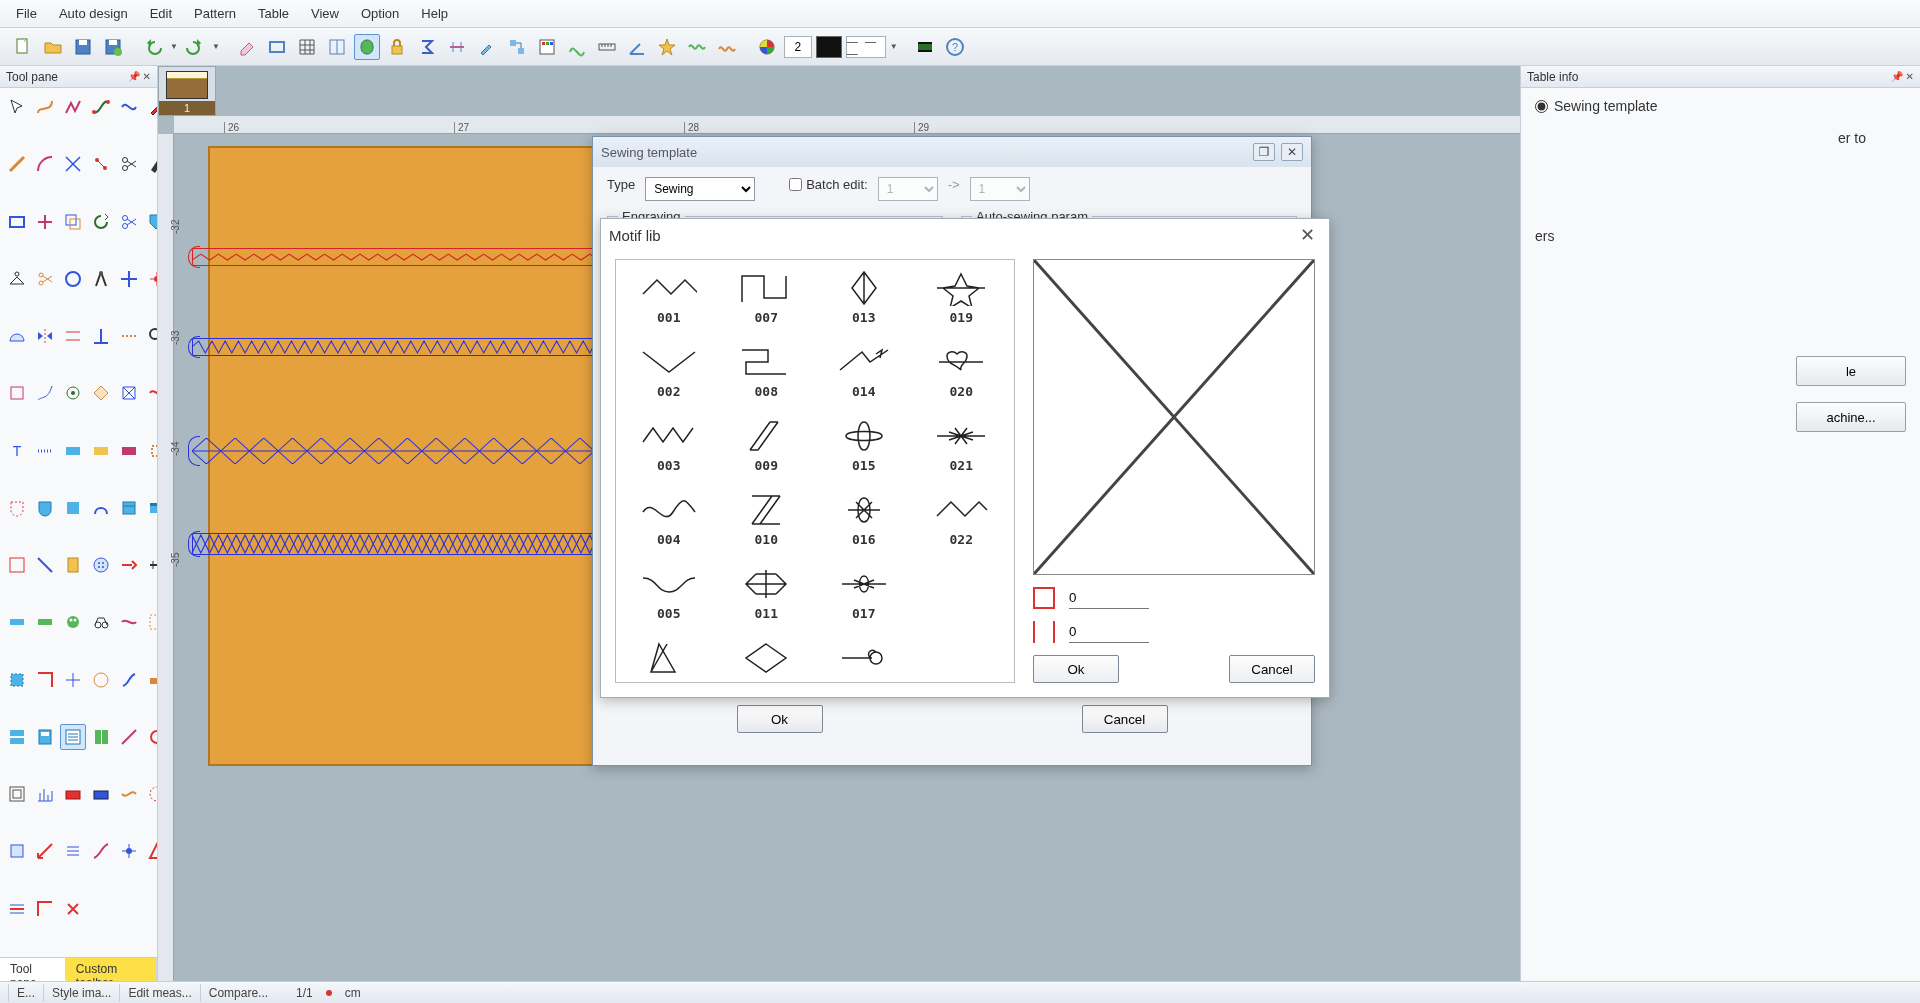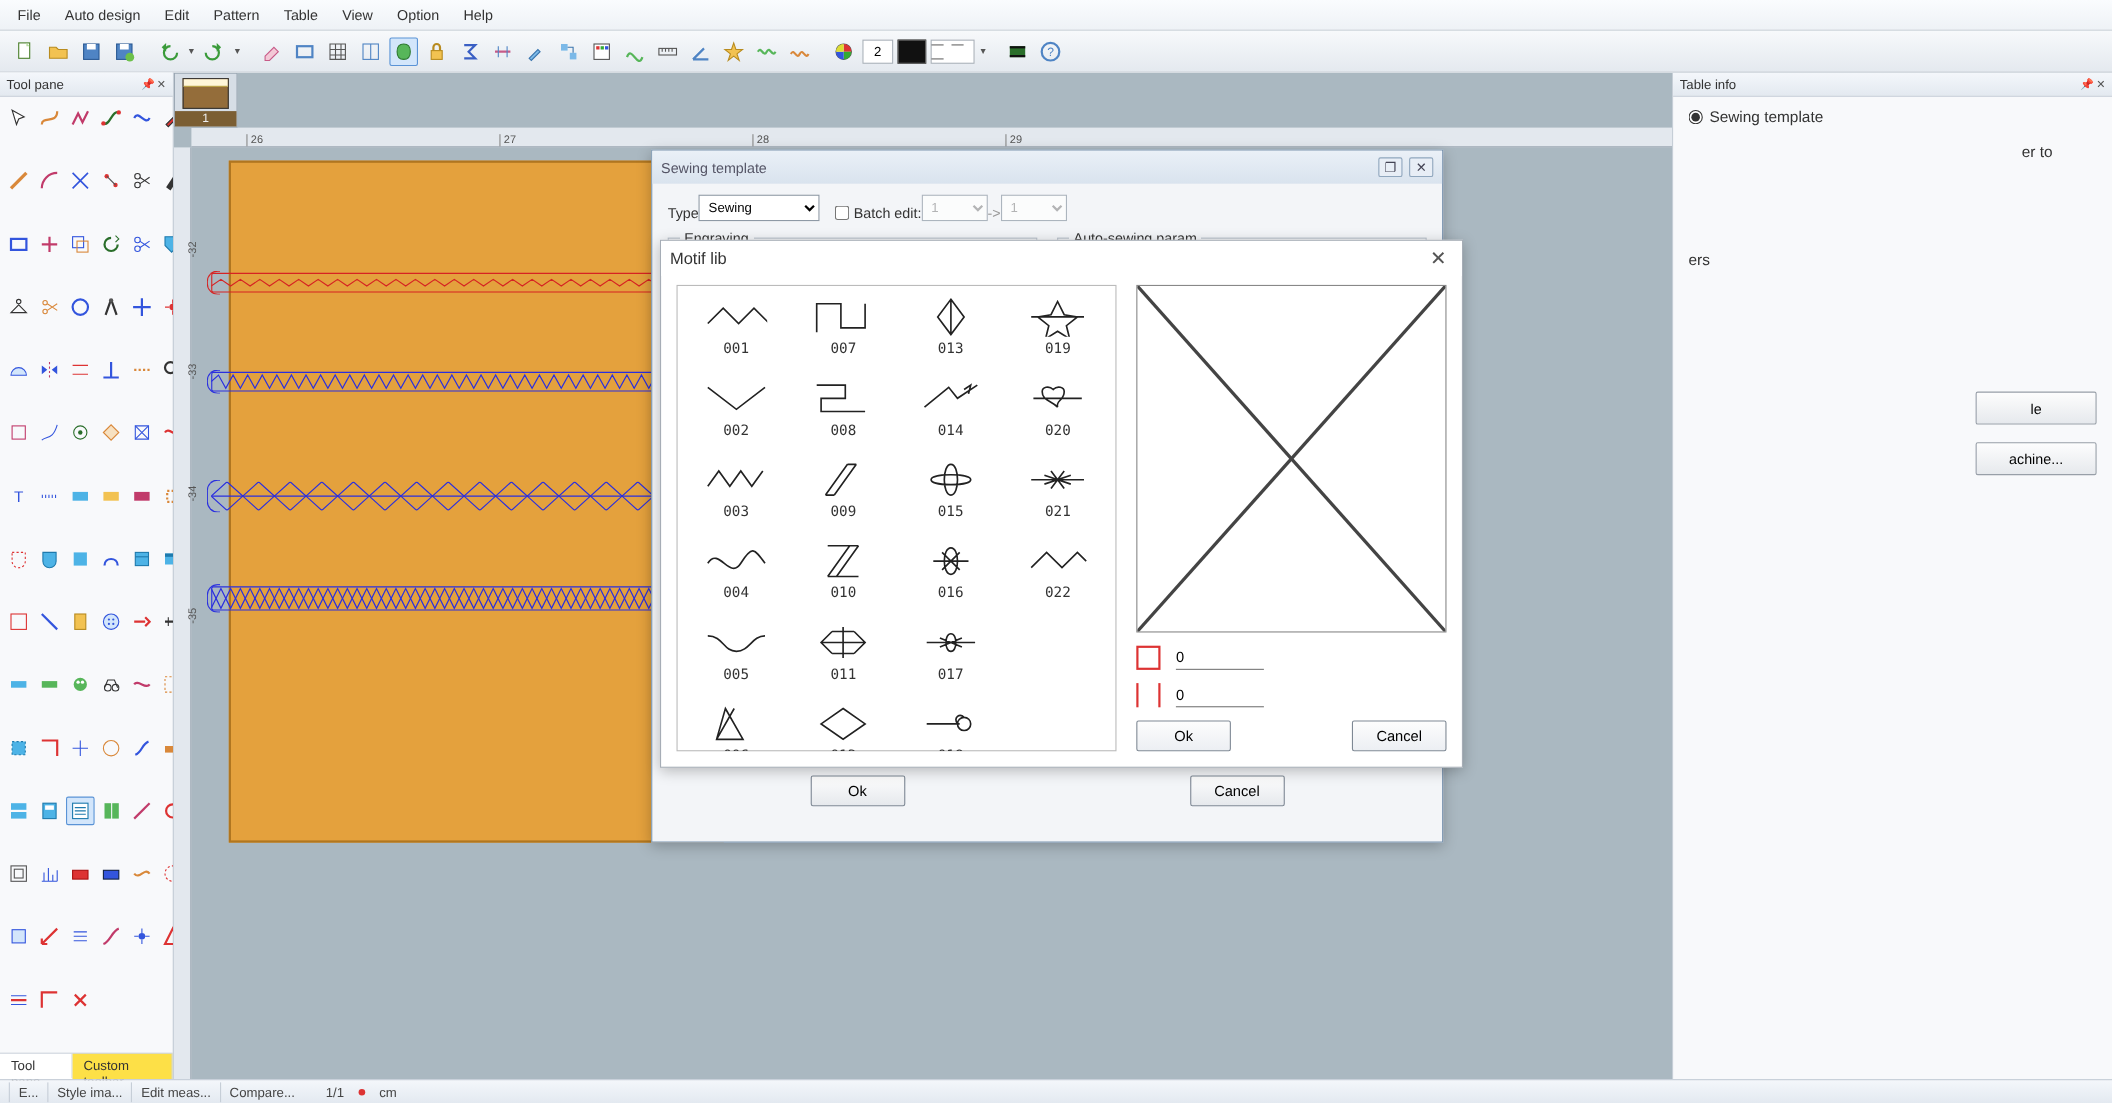--- a/index.html
+++ b/index.html
@@ -63,39 +63,39 @@
 .statusbar .right{ display:flex; align-items:center; gap:10px;}
 .statusbar .dot{ width:6px;height:6px; background:#d33; border-radius:50%; display:inline-block; margin:0 3px;}
 
 
 .dialog{ position:absolute; border:1px solid #7893ad; background:#f3f5f8; box-shadow:0 3px 12px rgba(0,0,0,.25); font-size:13px;}
 .dialog .titlebar{ height:30px; background:linear-gradient(#eaf0f7,#d9e3ee); display:flex; align-items:center; padding:0 8px; color:#556; justify-content:space-between;}
 .dialog .titlebar .btns{ display:flex; gap:6px;}
 .dialog .titlebar .tbicon{ width:22px; height:18px; border:1px solid #8fa6bd; background:#e8eef6; border-radius:2px; display:flex; align-items:center; justify-content:center; font-size:12px; color:#445;}
 #sewing-dialog{ top:136px; left:592px; width:720px; height:630px;}
 #sewing-dialog .content{ padding:10px 14px; }
-.rowline{ display:flex; align-items:flex-end; margin-bottom:8px;}
+.rowline{ display:flex; align-items:flex-start; gap:10px; margin-bottom:8px;}
 select,input[type=text]{ height:24px; border:1px solid #8f9aa6; background:#fff; font-size:12px; padding:0 4px;}
 fieldset{ border:1px solid #b8c1cb; padding:8px 10px; }
 legend{ padding:0 4px; color:#333;}
 .twocol{ display:flex; gap:18px;}
 .twocol fieldset{ flex:1;}
 .dlgbtnrow{ display:flex; justify-content:space-around; margin-top:12px;}
 .dlgbtn{ min-width:86px; height:28px; background:linear-gradient(#fdfdfd,#e6e9ed); border:1px solid #7e8894; border-radius:2px;}
 
 
 #motif-dialog{ top:218px; left:600px; width:730px; height:480px; background:#fff; border:1px solid #a6adb6;}
 #motif-dialog .titlebar{ background:#fff; height:32px; color:#333; font-size:15px; border-bottom:none;}
 #motif-dialog .close{ font-size:18px; color:#555; cursor:default; padding:0 6px;}
 #motif-dialog .mcontent{ display:flex; gap:18px; padding:8px 14px 14px; height:calc(100% - 32px);}
 .motifgrid{ border:1px solid #bbb; width:400px; padding:8px; display:grid; grid-template-columns:repeat(4,1fr); grid-auto-rows:70px; gap:4px 8px; align-content:start; overflow:auto;}
 .motif{ display:flex; flex-direction:column; align-items:center; gap:2px;}
 .motif .shape{ width:60px; height:40px; display:flex; align-items:center; justify-content:center;}
 .motif .shape svg{ width:56px; height:36px; stroke:#222; stroke-width:1.5; fill:none;}
-.motif .lbl{ font-size:13px; font-weight:400; font-family:Consolas,monospace;}
+.motif .lbl{ font-size:13px; font-weight:700; font-family:Consolas,monospace;}
 .mright{ flex:1; display:flex; flex-direction:column; gap:12px;}
 .preview{ border:1px solid #888; flex:1; position:relative; min-height:240px;}
 .preview svg{position:absolute; inset:0; width:100%; height:100%;}
 .dimrow{ display:flex; align-items:center; gap:14px;}
 .dimicon{ width:22px; height:22px; border:2px solid #d33; }
 .dimicon.h{ border-top:none; border-bottom:none; border-left-width:2px; border-right-width:2px;}
 .diminput{ width:80px; height:22px; border:none; border-bottom:1px solid #777; background:transparent;}
 .mbtnrow{ display:flex; justify-content:space-between;}
 .mbtnrow .dlgbtn{ background:linear-gradient(#fdfdfd,#eceff3);}
 

